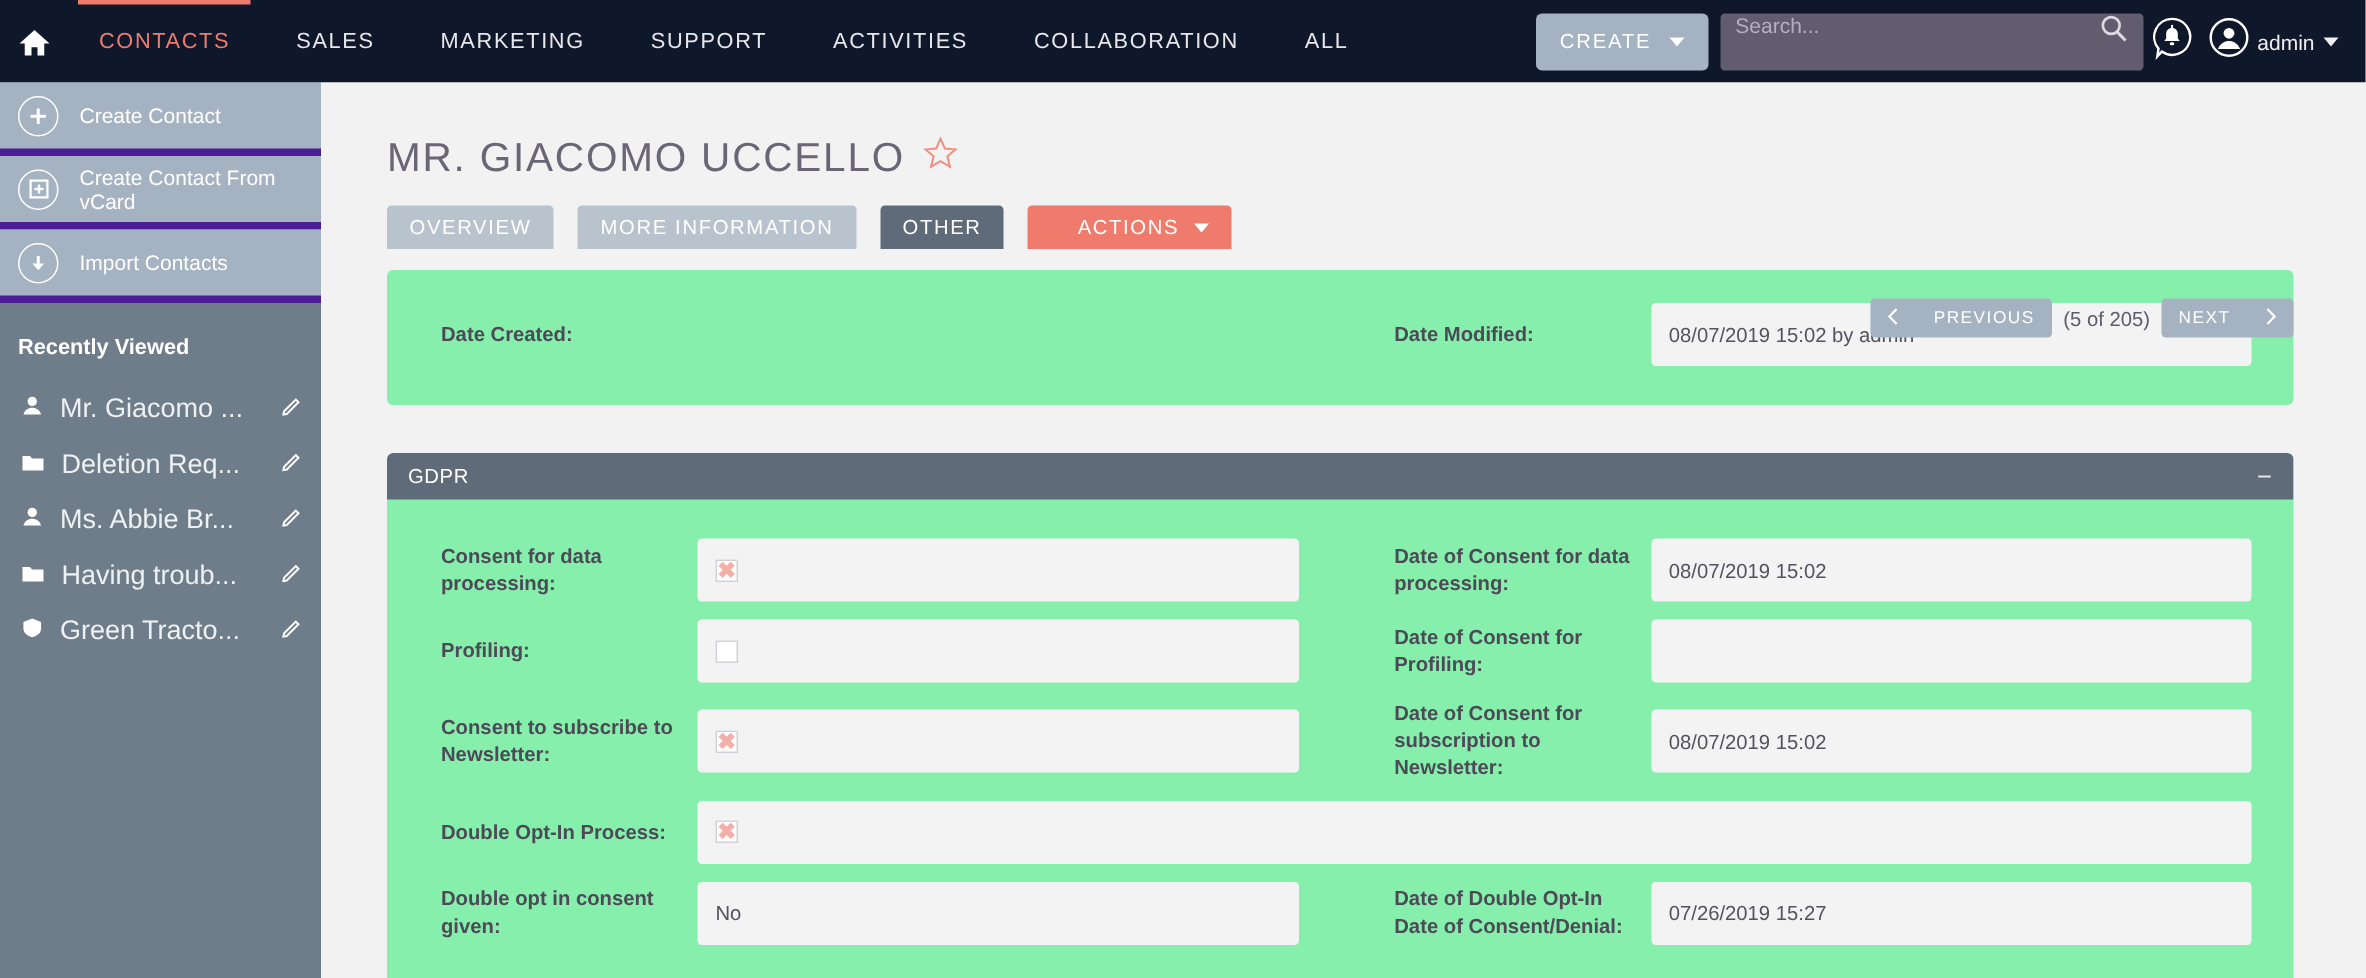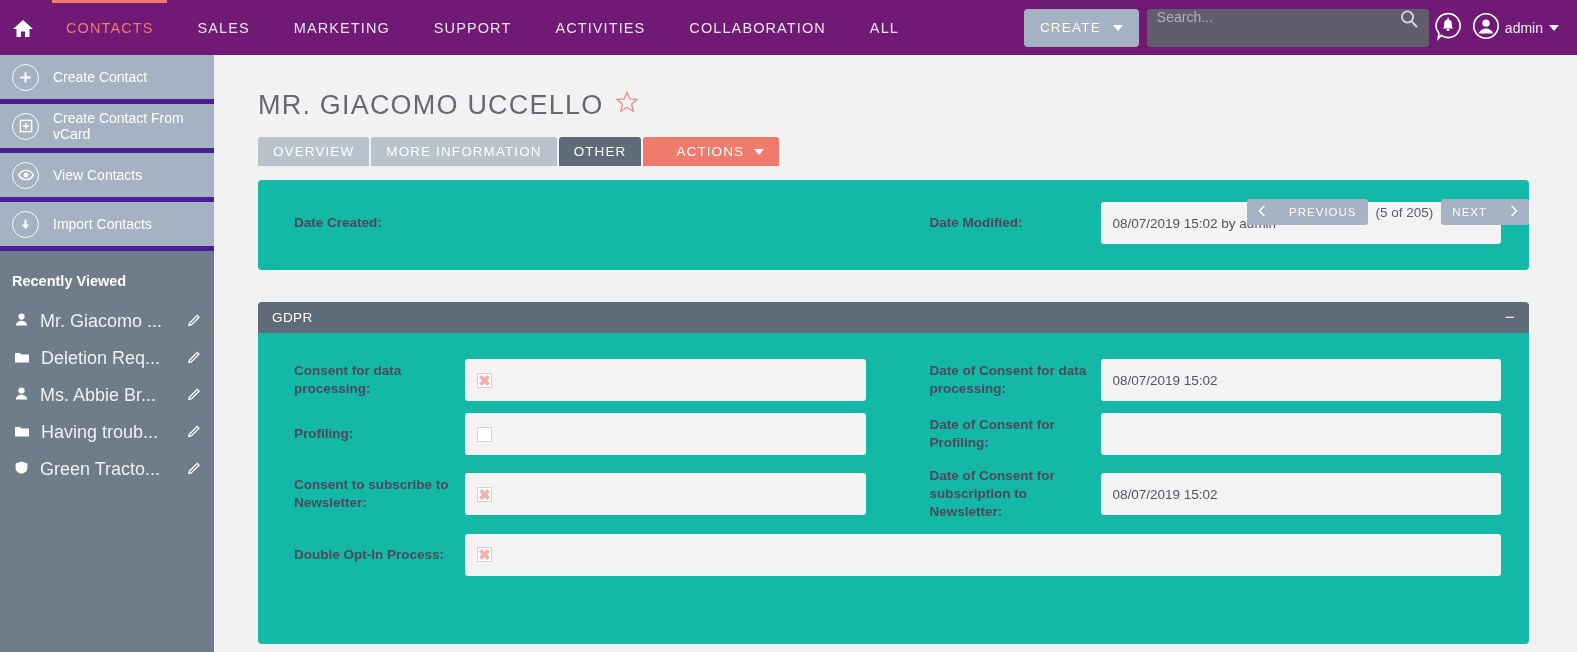--- a/index.html
+++ b/index.html
@@ -6,21 +6,21 @@
   html, body {
     width: 1577px; height: 652px;
     background: #f2f2f3;
     font-family: "Liberation Sans", sans-serif;
     overflow: hidden;
   }
 
   
   .topbar {
     position: absolute; top: 0; left: 0; width: 1577px; height: 55px;
-    background: #701a75; display: flex; align-items: center;
+    background: #0f172a; display: flex; align-items: center;
   }
   .home-cell {
     width: 34px; display: flex; align-items: center; justify-content: center;
     margin-left: 6px; margin-right: 4px;
   }
   .home-icon { display: block; }
   .navlist { display: flex; align-items: stretch; height: 55px; }
   .navitem {
     position: relative;
     display: flex; align-items: center;
@@ -102,21 +102,21 @@
   .main {
     position: absolute; left: 214px; top: 55px;
     width: 1363px; height: 597px; background: #f2f2f3; overflow: hidden;
   }
   .page-title {
     font-size: 27px; color: #6a6676; letter-spacing: 1.2px;
     padding: 35px 0 0 44px; display: flex; align-items: center; gap: 12px;
     text-transform: uppercase; font-weight: normal;
   }
   .tabrow {
-    display: flex; align-items: center; gap: 2px;
+    display: flex; align-items: center; gap: 16px;
     padding: 16px 0 0 44px;
   }
   .tab {
     height: 29px; padding: 0 15px; border-radius: 3px 3px 0 0;
     display: flex; align-items: center; color: #ffffff;
     font-size: 13.5px; letter-spacing: 1.1px; cursor: pointer;
     background: #b8c3cd; text-transform: uppercase;
   }
   .tab.active { background: #5f6b78; }
   .tab.actions { background: #ef7b6d; gap: 10px; padding-left: 33px; }
@@ -127,21 +127,21 @@
   }
   .pg-btn {
     background: #a5b2c1; color: #ffffff; height: 26px; padding: 0 11px;
     border-radius: 3px; display: flex; align-items: center; gap: 23px;
     font-size: 11.5px; letter-spacing: 1px; cursor: pointer;
     text-transform: uppercase;
   }
   .pg-count { color: #5e5a6b; font-size: 13.5px; }
 
   .panel {
-    margin: 14px 48px 0 44px; background: #14b8a6; border-radius: 4px;
+    margin: 14px 48px 0 44px; background: #86efac; border-radius: 4px;
   }
   .panel-dates { padding: 22px 0 26px 0; display: flex; }
   .fieldrow { display: flex; align-items: stretch; width: 100%; }
   .fcol { display: flex; align-items: center; width: 50%; }
   .flabel {
     width: 207px; flex: none; padding-left: 36px; color: #4d4a58;
     font-size: 13.5px; font-weight: bold; line-height: 1.35;
   }
   .fvalue {
     flex: 1; background: #f3f3f4; border-radius: 3px;
@@ -258,29 +258,20 @@
       <svg width="16" height="16" viewBox="0 0 16 16">
         <rect x="2.4" y="2.4" width="11.2" height="11.2" fill="none" stroke="#fff" stroke-width="1.5"></rect>
         <line x1="8" y1="5" x2="8" y2="11" stroke="#fff" stroke-width="1.6"></line>
         <line x1="5" y1="8" x2="11" y2="8" stroke="#fff" stroke-width="1.6"></line>
       </svg>
     </span>
     <span>Create Contact From vCard</span>
   </div>
   <div class="side-action">
     <span class="circ">
-      <svg width="18" height="14" viewBox="0 0 18 14">
-        <path d="M1.6 7 C4 3.3 6.4 2.4 9 2.4 S14 3.3 16.4 7 C14 10.7 11.6 11.6 9 11.6 S4 10.7 1.6 7 Z" fill="none" stroke="#fff" stroke-width="1.4"></path>
-        <circle cx="9" cy="7" r="2.4" fill="#fff"></circle>
-      </svg>
-    </span>
-    <span>View Contacts</span>
-  </div>
-  <div class="side-action">
-    <span class="circ">
       <svg width="15" height="15" viewBox="0 0 15 15">
         <line x1="7.5" y1="2.6" x2="7.5" y2="10.4" stroke="#fff" stroke-width="2"></line>
         <path d="M3.6 7.6 L7.5 12.2 L11.4 7.6 Z" fill="#fff"></path>
       </svg>
     </span>
     <span>Import Contacts</span>
   </div>
 
   <div class="recent-title">Recently Viewed</div>
 
@@ -474,16 +465,26 @@
         <div class="fcol">
           <div class="flabel">Double Opt-In Process:</div>
           <div class="fvalue">
             <span class="chk">
                 <span class="x">✖</span>
               </span>
           </div>
         </div>
       </div>
 
+      <div class="grow">
+        <div class="fcol">
+          <div class="flabel">Double opt in consent given:</div>
+          <div class="fvalue">No</div>
+        </div>
+        <div class="fcol">
+          <div class="flabel">Date of Double Opt-In Date of Consent/Denial:</div>
+          <div class="fvalue">07/26/2019 15:27</div>
+        </div>
+      </div>
 
     </div>
   </div>
 </div>
 
 </body></html>

